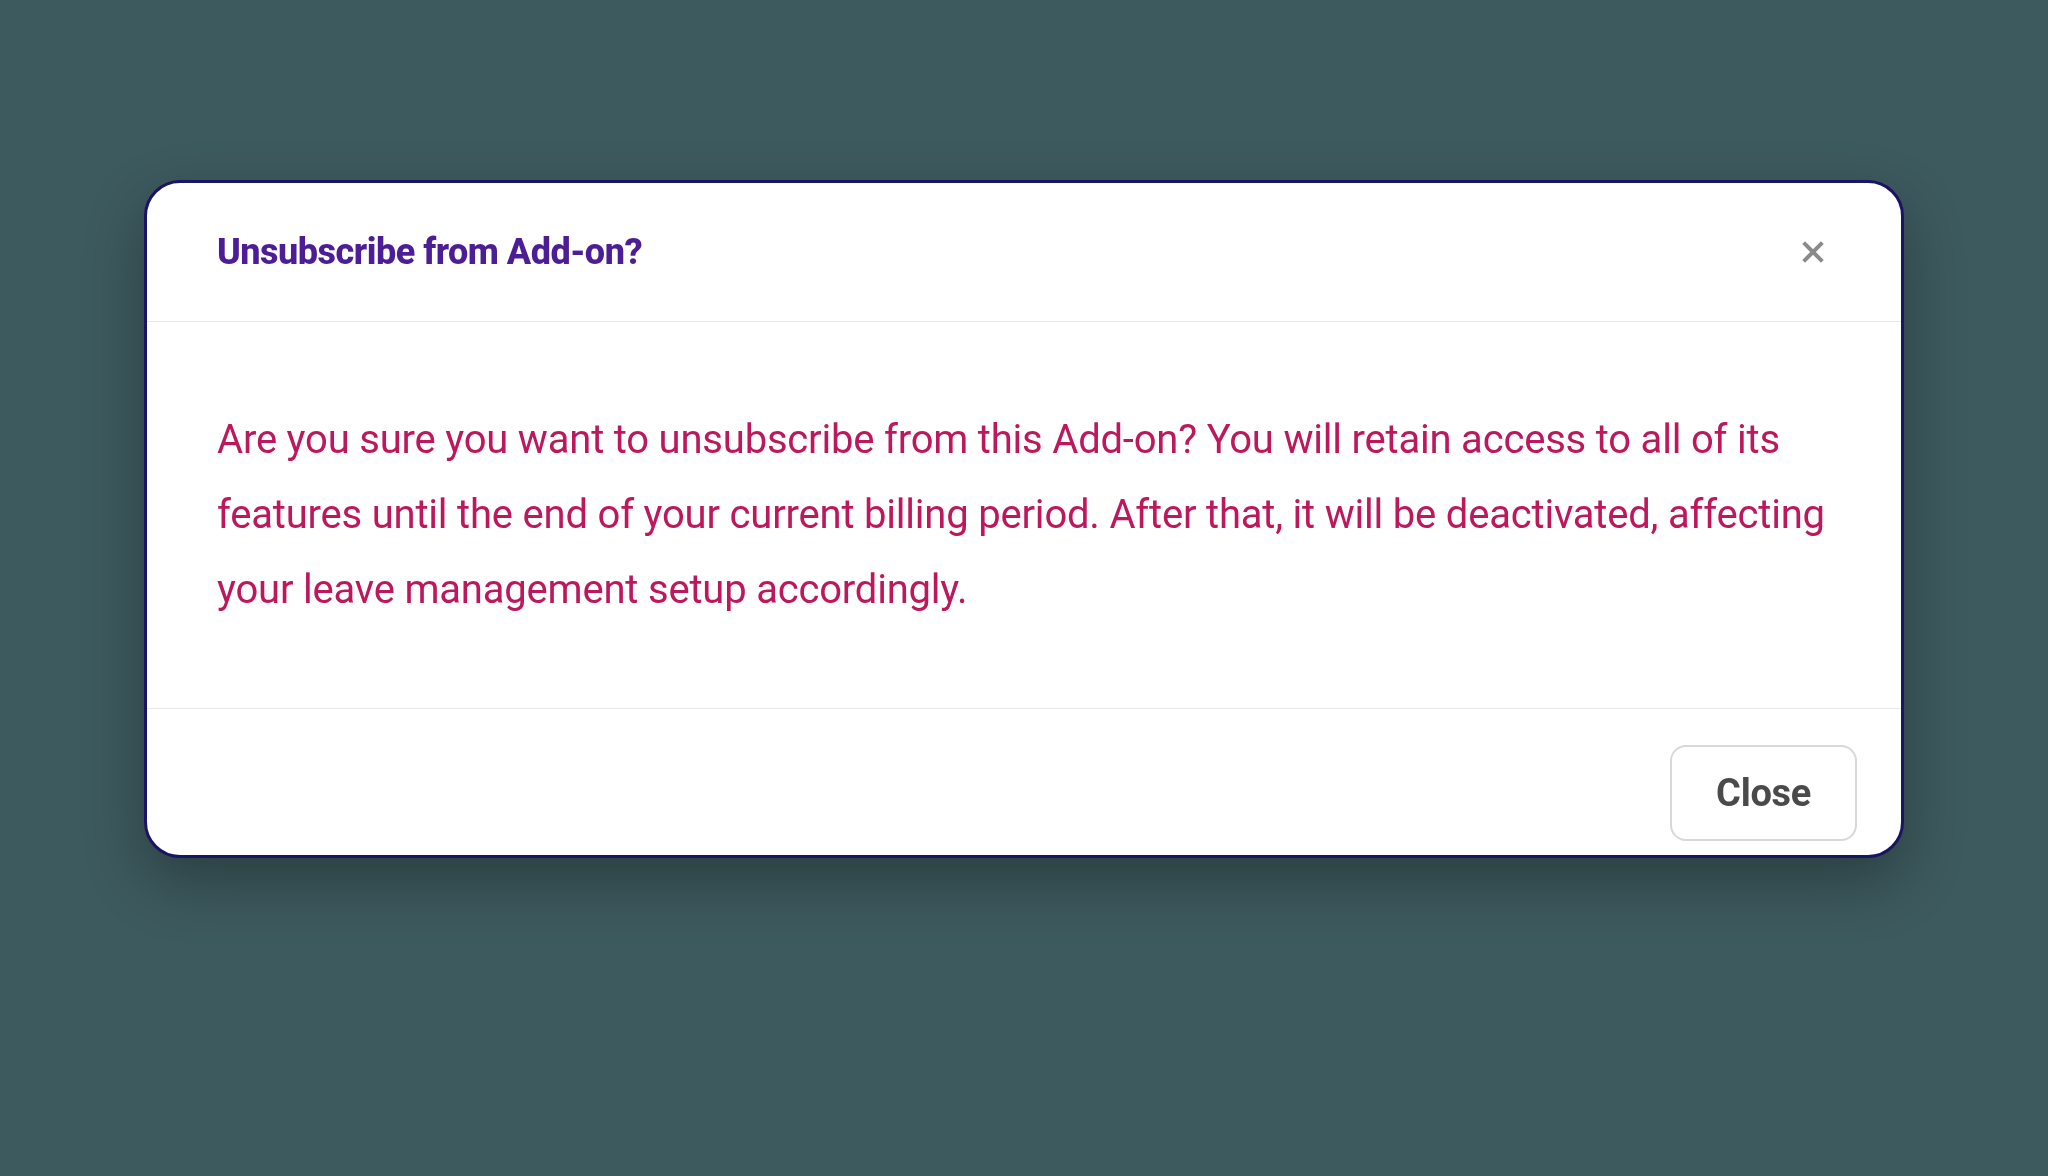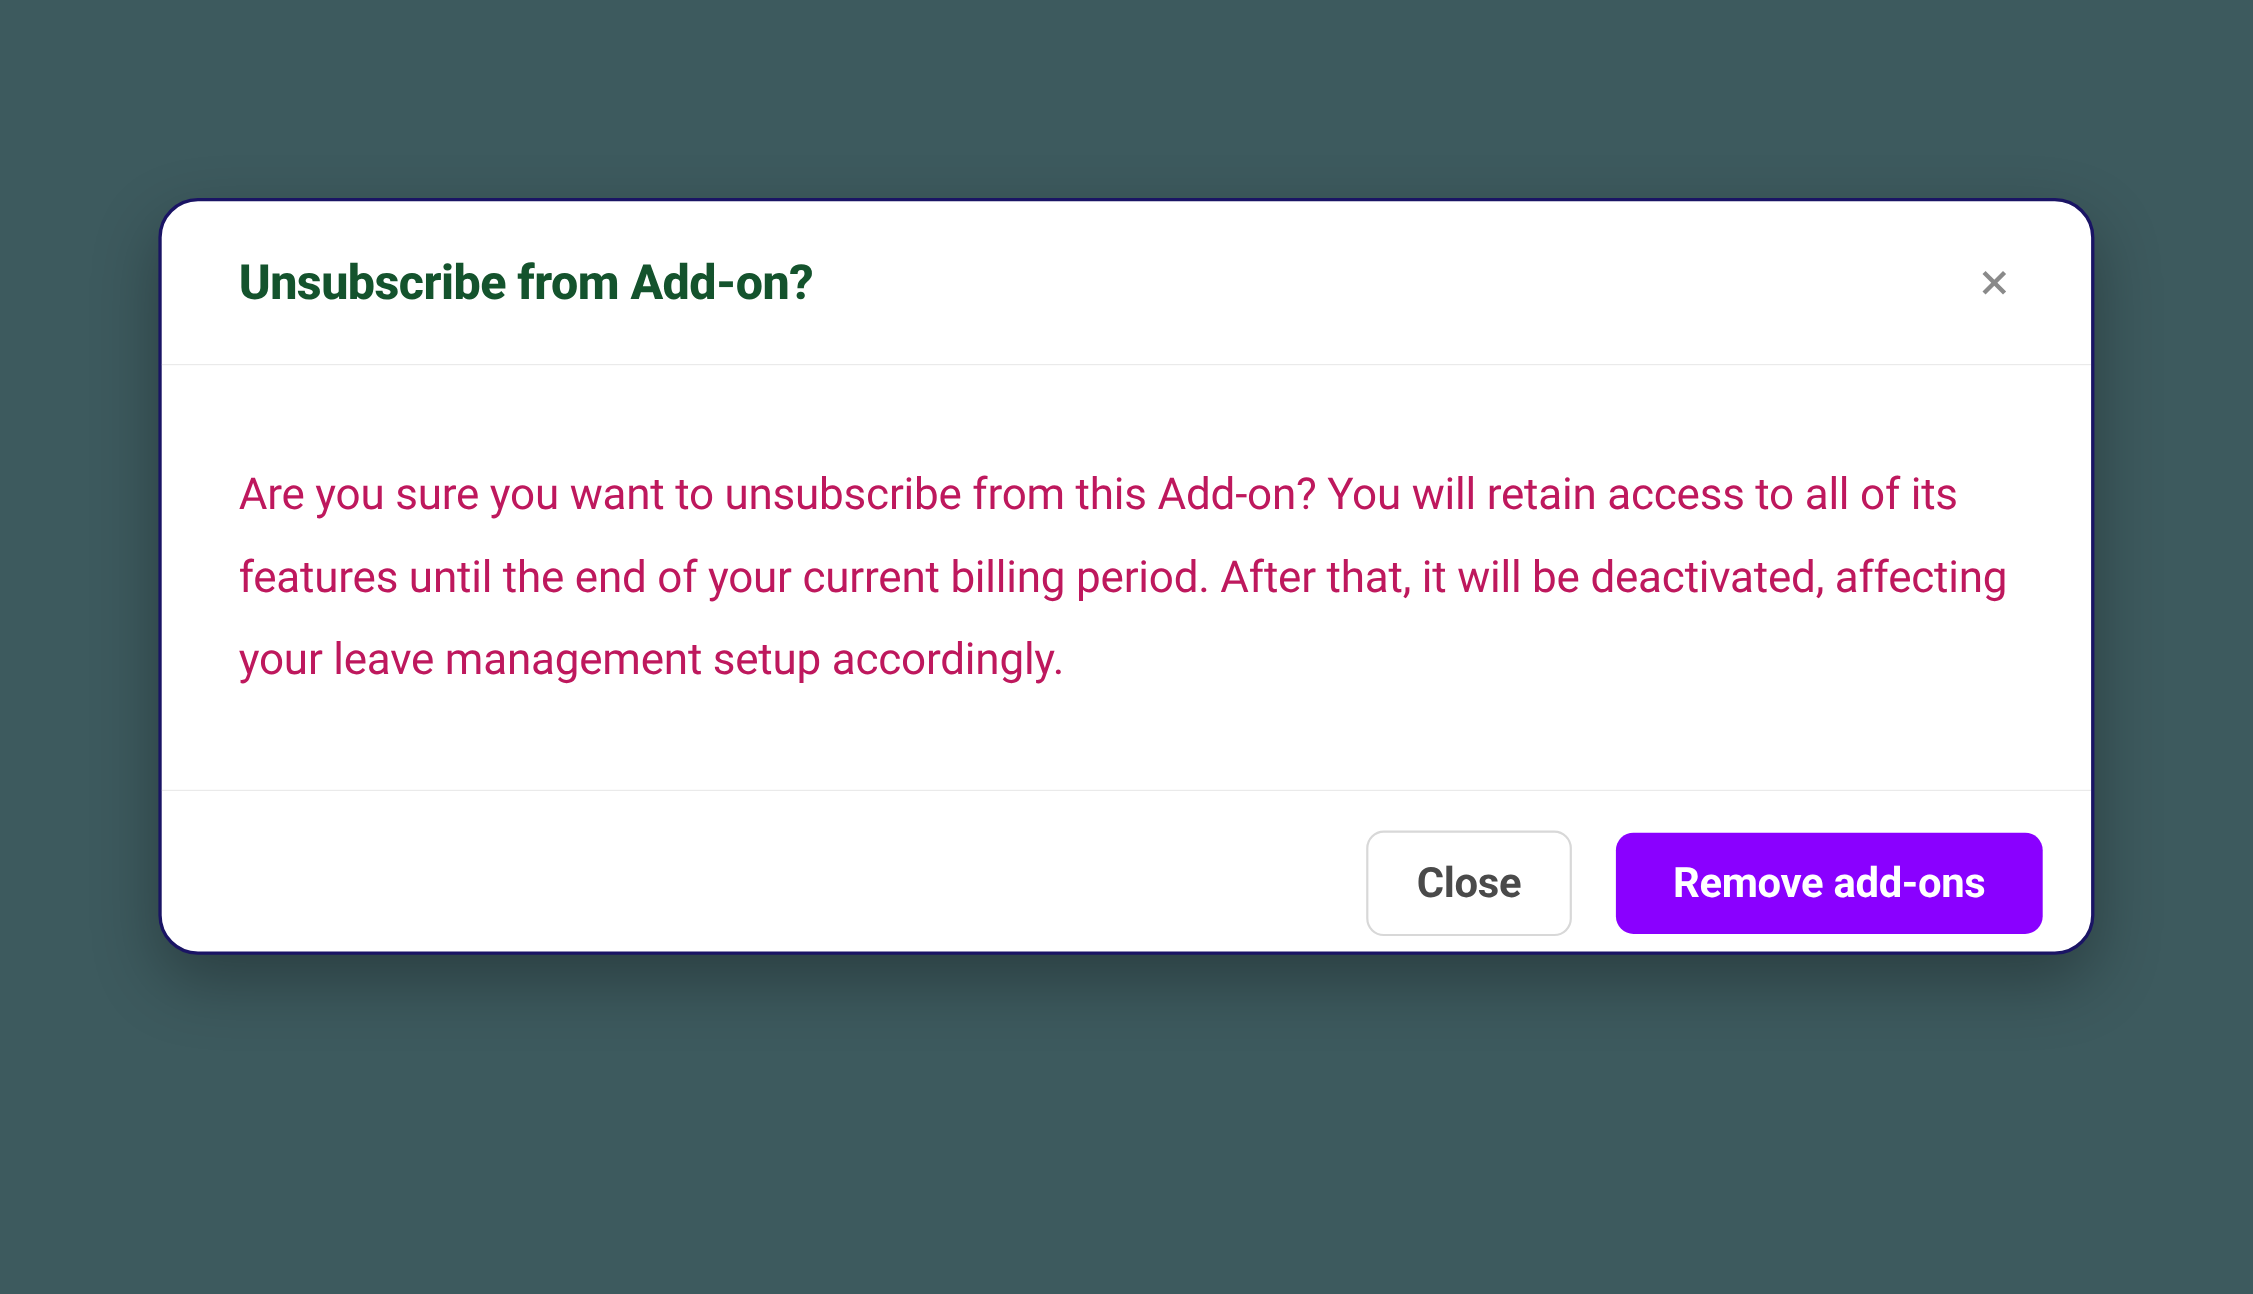--- a/index.html
+++ b/index.html
@@ -30,23 +30,23 @@
     
     .modal-header {
       display: flex;
       justify-content: space-between;
       align-items: center;
       padding: 48px 70px 48px 70px;
       border-bottom: 1px solid #e8e8e8;
     }
     
     .modal-title {
-      font-size: 44px;
+      font-size: 36px;
       font-weight: 800;
-      color: #14532d;
+      color: #4c1d95;
       letter-spacing: -0.5px;
     }
     
     .close-icon {
       width: 36px;
       height: 36px;
       cursor: pointer;
       display: flex;
       align-items: center;
       justify-content: center;
@@ -116,15 +116,14 @@
         <line x1="5" y1="5" x2="19" y2="19"></line>
         <line x1="19" y1="5" x2="5" y2="19"></line>
       </svg>
     </div>
   </div>
   <div class="modal-body">
     <p class="modal-body-text">Are you sure you want to unsubscribe from this Add-on? You will retain access to all of its features until the end of your current billing period. After that, it will be deactivated, affecting your leave management setup accordingly.</p>
   </div>
   <div class="modal-footer">
     <button class="btn btn-close">Close</button>
-    <button class="btn btn-remove">Remove add-ons</button>
   </div>
 </div>
 
 </body></html>

